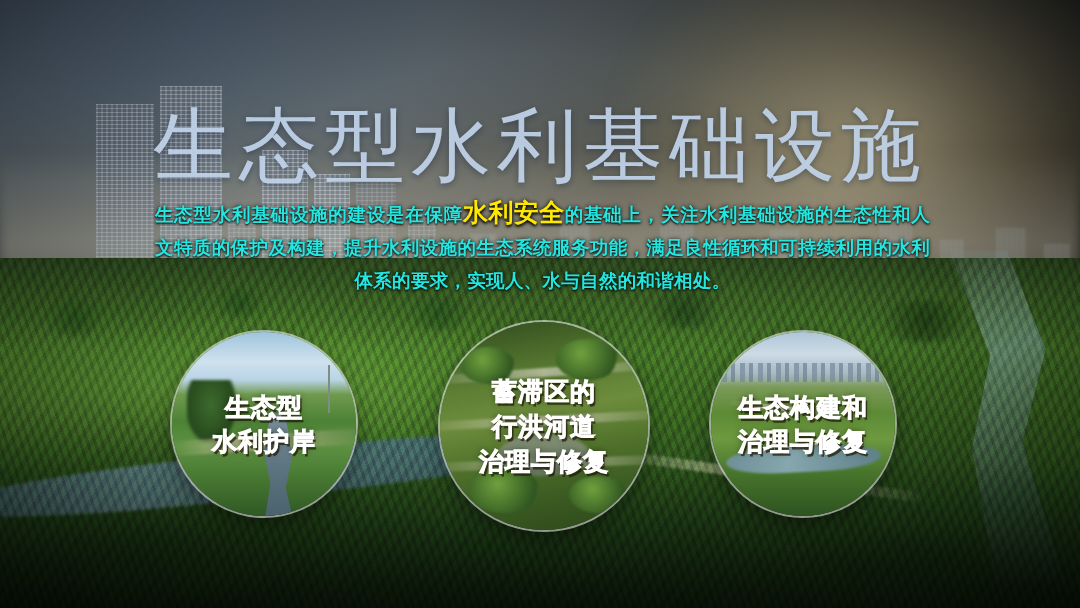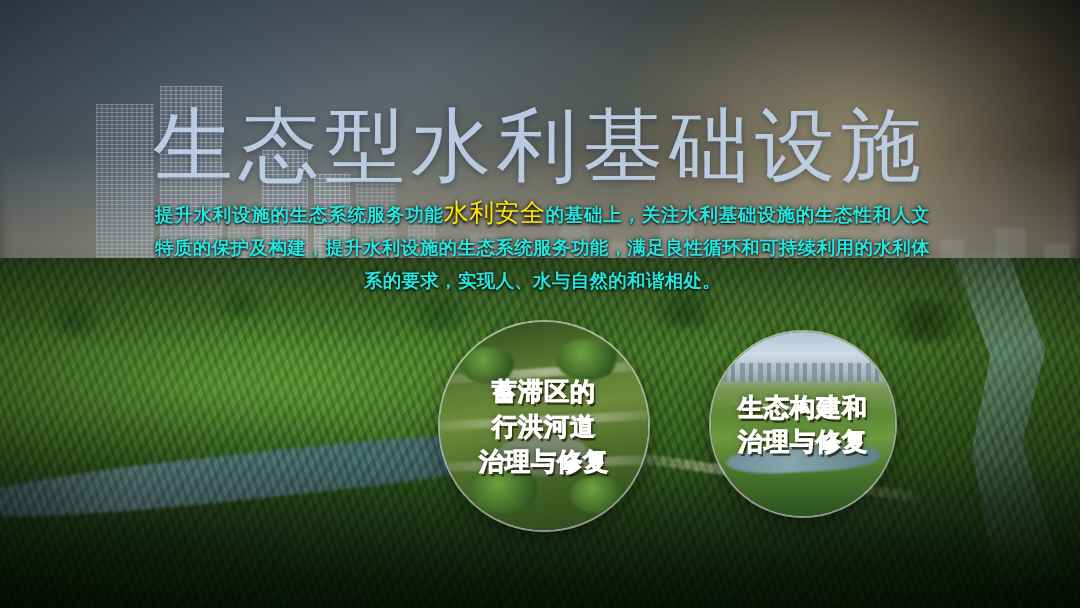--- a/index.html
+++ b/index.html
@@ -107,21 +107,21 @@
   
   .subtitle{
     position:absolute;left:155px;top:196px;width:775px;
     font-size:18.5px;line-height:33px;font-weight:bold;
     color:#25e6df;
     text-align:justify;text-align-last:center;
     letter-spacing:.3px;
     text-shadow:0 0 4px rgba(0,0,0,.85),0 1px 2px rgba(0,0,0,.9);
   }
   .subtitle .hl{
-    color:#ffe800;font-size:25px;font-weight:normal;letter-spacing:0;
+    color:#ffe800;font-size:25px;font-weight:bold;letter-spacing:0;
     text-shadow:0 0 4px rgba(0,0,0,.9),0 2px 3px rgba(0,0,0,.95);
   }
 
   
   .circle{
     position:absolute;border-radius:50%;overflow:hidden;
     box-shadow:0 0 0 2px rgba(255,255,255,.55),0 6px 20px rgba(0,0,0,.5);
     display:flex;align-items:center;justify-content:center;
   }
   .circle .photo{position:absolute;inset:0;}
@@ -259,23 +259,35 @@
     <div class="treeclump" style="left:760px;top:530px;width:300px;height:90px;background:radial-gradient(ellipse,#1b3715,rgba(0,0,0,0) 72%);"></div>
 
     <div class="ground-tex"></div>
     <div class="vignette"></div>
     <div class="darkband"></div>
   </div>
 
   <div class="title">生态型水利基础设施</div>
 
   <div class="subtitle">
-    <span>提升水利设施的生态系统服务功能</span><span class="hl">水利安全</span><span>的基础上，关注水利基础设施的生态性和人文特质的保护及构建，提升水利设施的生态系统服务功能，满足良性循环和可持续利用的水利体系的要求，实现人、水与自然的和谐相处。</span>
-  </div>
-
+    <span>生态型水利基础设施的建设是在保障</span><span class="hl">水利安全</span><span>的基础上，关注水利基础设施的生态性和人文特质的保护及构建，提升水利设施的生态系统服务功能，满足良性循环和可持续利用的水利体系的要求，实现人、水与自然的和谐相处。</span>
+  </div>
+
+  <div class="circle" style="left:172px;top:332px;width:184px;height:184px;">
+    <div class="photo ph1">
+      <div class="willow"></div>
+      <div class="pylon"></div>
+      <div class="bank"></div>
+      <div class="water"></div>
+    </div>
+    <div class="cap" style="font-size:25px;line-height:34px;">
+      <span class="ln">生态型</span>
+      <span class="ln">水利护岸</span>
+    </div>
+  </div>
 
   <div class="circle" style="left:440px;top:322px;width:208px;height:208px;">
     <div class="photo ph2">
       <div class="row" style="top:22%;transform:rotate(-4deg);"></div>
       <div class="row" style="top:45%;transform:rotate(-3deg);"></div>
       <div class="row" style="top:66%;transform:rotate(-2deg);"></div>
       <div class="pond"></div>
       <div class="bush" style="left:10%;top:12%;width:26%;height:18%;"></div>
       <div class="bush" style="left:56%;top:8%;width:30%;height:20%;"></div>
       <div class="bush" style="left:14%;top:70%;width:34%;height:22%;"></div>

